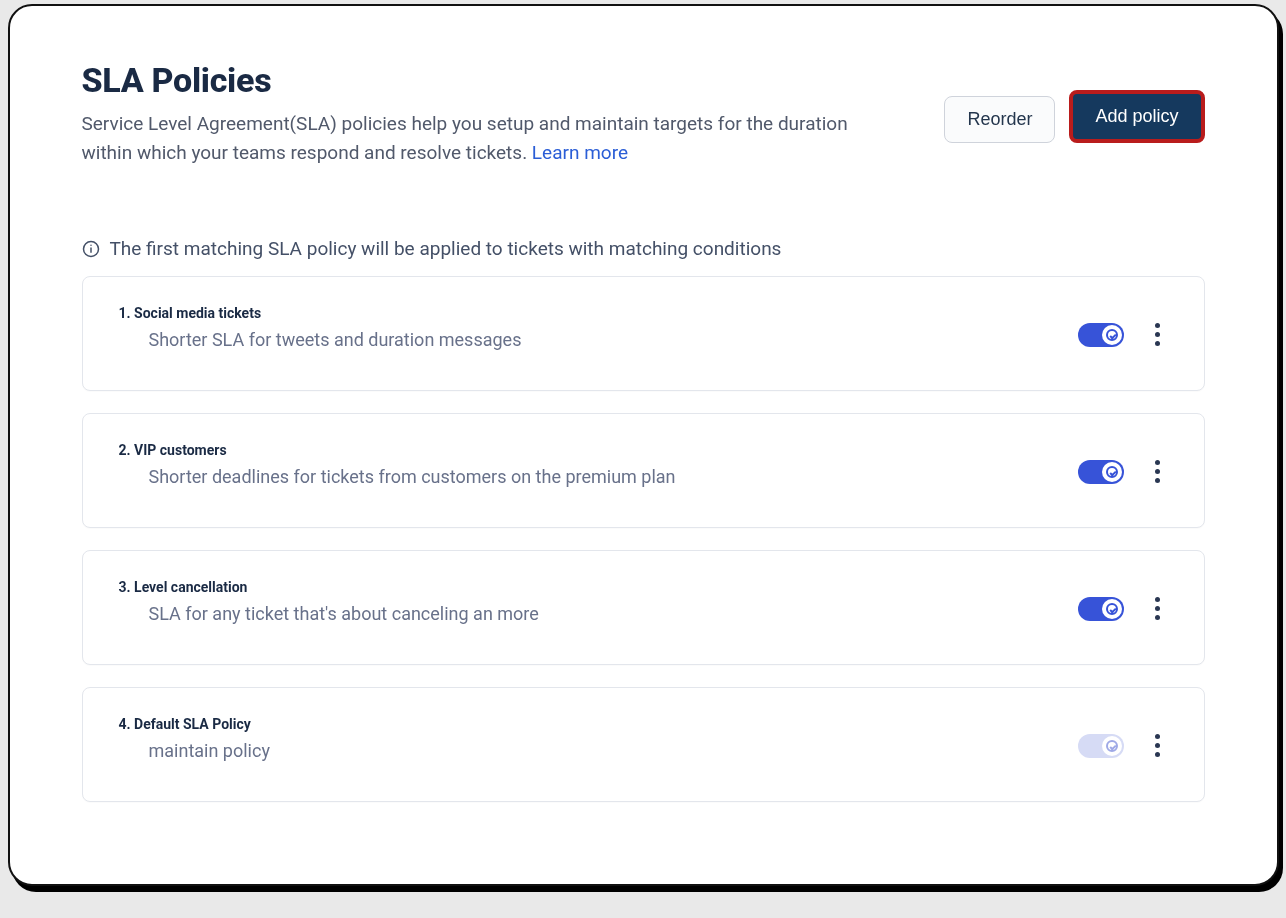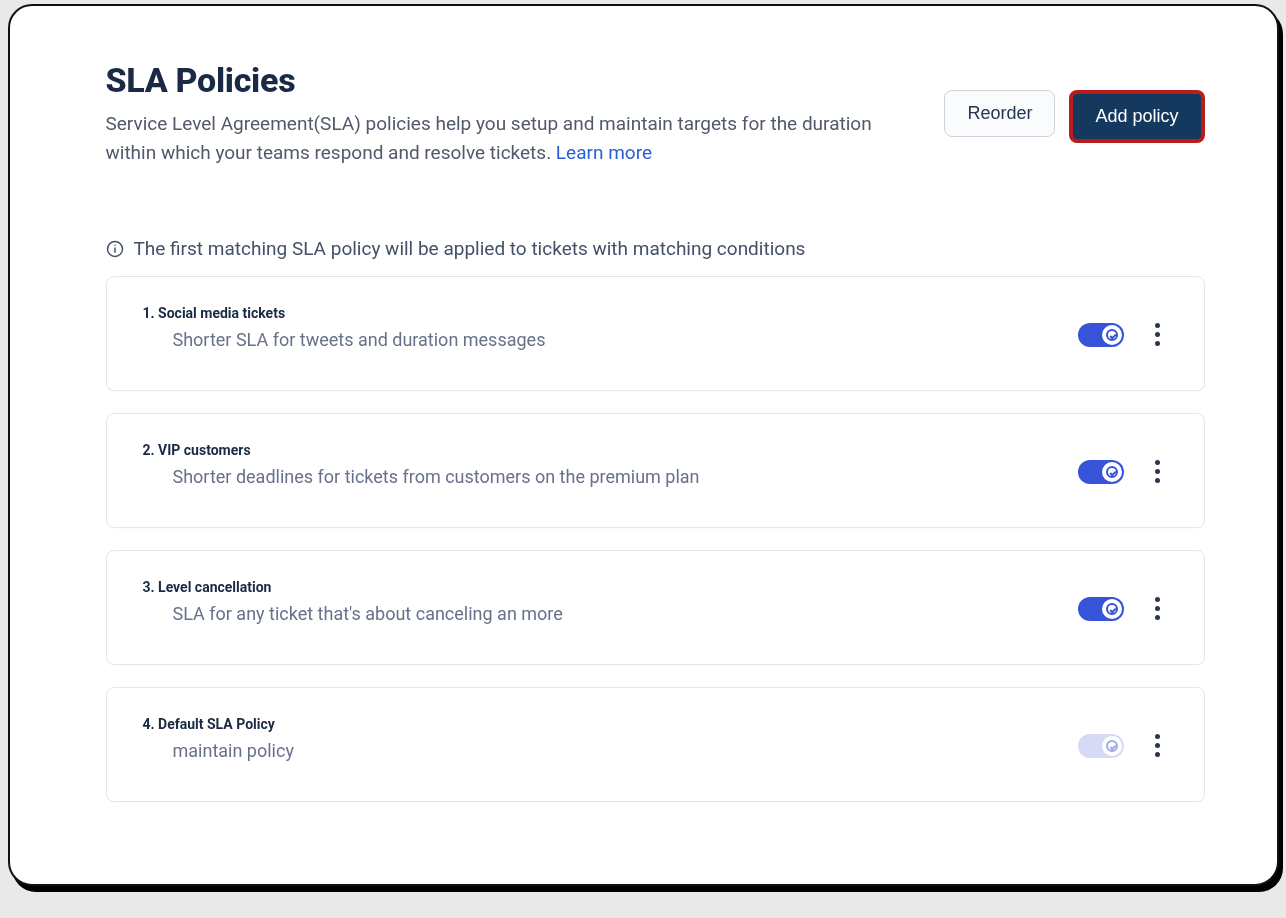--- a/index.html
+++ b/index.html
@@ -11,21 +11,21 @@
     display: flex;
     align-items: flex-start;
     justify-content: center;
   }
   .window {
     background: #fff;
     width: 1271px;
     border-radius: 24px;
     border: 2px solid #111;
     box-shadow: 4px 6px 0 #000;
-    padding: 54px 72px 60px 96px;
+    padding: 54px 72px 60px 72px;
     margin-top: 4px;
     position: relative;
   }
   .header-row {
     display: flex;
     align-items: flex-start;
     justify-content: space-between;
     gap: 24px;
   }
   .header-text { max-width: 820px; }
@@ -41,21 +41,21 @@
     line-height: 1.5;
     color: #51596b;
   }
   .subtitle a {
     color: #2b5ed6;
     text-decoration: none;
   }
   .actions {
     display: flex;
     gap: 14px;
-    align-items: flex-start;
+    align-items: flex-end;
     flex-shrink: 0;
     margin-top: 30px;
   }
   .btn {
     font-size: 18px;
     font-weight: 500;
     padding: 12px 22px;
     border-radius: 8px;
     cursor: pointer;
   }

